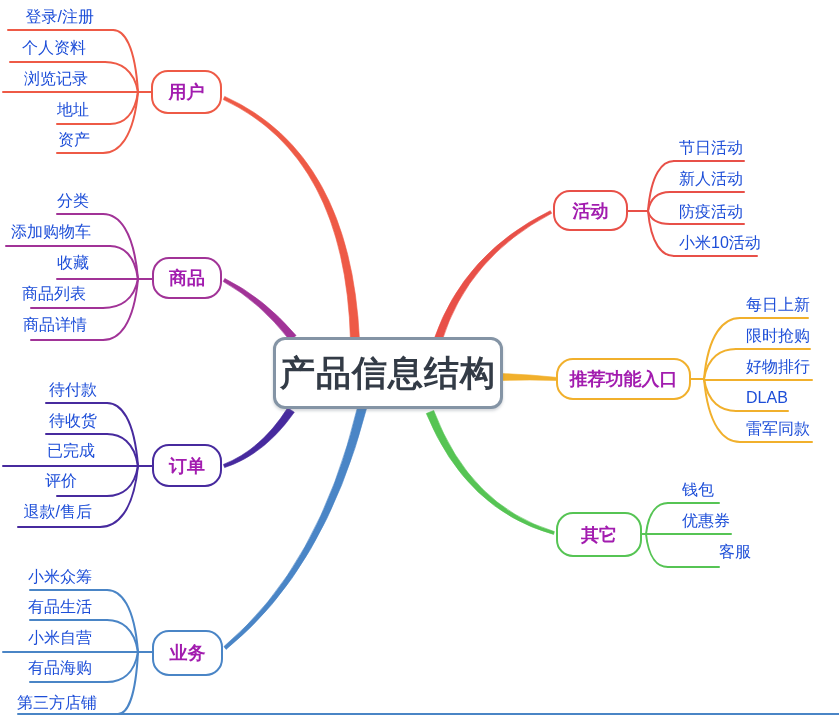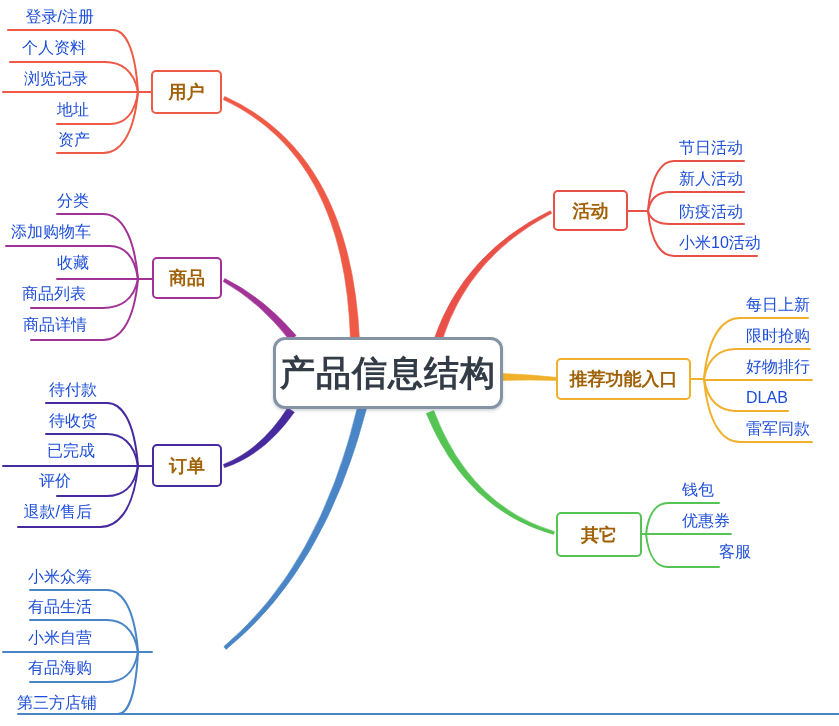--- a/index.html
+++ b/index.html
@@ -3,23 +3,23 @@
 <meta charset="utf-8">
 <style>
   html,body{margin:0;padding:0;background:#ffffff;}
   #stage{
     position:relative;width:839px;height:726px;background:#ffffff;overflow:hidden;
     font-family:"Liberation Sans","DejaVu Sans",sans-serif;
   }
   #connector-layer{position:absolute;left:0;top:0;}
   .node{
     position:absolute;box-sizing:border-box;background:#ffffff;
-    border:2px solid #888;border-radius:5px;
+    border:2px solid #888;border-radius:17px;
     display:flex;align-items:center;justify-content:center;
-    font-weight:bold;font-size:18px;color:#a16207;white-space:nowrap;
+    font-weight:bold;font-size:18px;color:#a21caf;white-space:nowrap;
   }
   #center-node{
     border-width:3px;border-radius:12px;font-size:35px;color:#333b46;
     letter-spacing:1px;box-shadow:0 2px 3px rgba(100,110,125,.28);
     z-index:5;
   }
   .leaf{
     position:absolute;font-size:16px;color:#1d4ed8;white-space:nowrap;line-height:1;
   }
   .leaf.left{transform:translate(-100%,-50%);}
@@ -112,28 +112,29 @@
     <div class="node" style="left: 151px; top: 70px; width: 71px; height: 44px; border-color: rgb(238, 90, 70);">用户</div>
     <div class="leaf left" style="left: 89px; top: 201px;">分类</div>
     <div class="leaf left" style="left: 91px; top: 232px;">添加购物车</div>
     <div class="leaf left" style="left: 89px; top: 263px; padding-left: 44px;">收藏</div>
     <div class="leaf left" style="left: 86px; top: 294px;">商品列表</div>
     <div class="leaf left" style="left: 87px; top: 325px;">商品详情</div>
     <div class="node" style="left: 152px; top: 257px; width: 70px; height: 42px; border-color: rgb(161, 51, 151);">商品</div>
     <div class="leaf left" style="left: 97px; top: 390px;">待付款</div>
     <div class="leaf left" style="left: 97px; top: 421px;">待收货</div>
     <div class="leaf left" style="left: 95px; top: 451px;">已完成</div>
-    <div class="leaf left" style="left: 71px; top: 481px;">评价</div>
+    <div class="leaf left" style="left: 77px; top: 481px;">评价</div>
     <div class="leaf left" style="left: 92px; top: 512px;">退款/售后</div>
     <div class="node" style="left: 152px; top: 444px; width: 70px; height: 43px; border-color: rgb(71, 42, 158);">订单</div>
     <div class="leaf left" style="left: 92px; top: 577px;">小米众筹</div>
     <div class="leaf left" style="left: 92px; top: 607px;">有品生活</div>
     <div class="leaf left" style="left: 92px; top: 638px;">小米自营</div>
     <div class="leaf left" style="left: 92px; top: 668px;">有品海购</div>
     <div class="leaf left" style="left: 97px; top: 703px;">第三方店铺</div>
+    <div class="node" style="left: 152px; top: 630px; width: 71px; height: 46px; border-color: rgb(74, 133, 198);">业务</div>
     <div class="leaf right" style="left: 679px; top: 148px;">节日活动</div>
     <div class="leaf right" style="left: 679px; top: 179px;">新人活动</div>
     <div class="leaf right" style="left: 679px; top: 212px;">防疫活动</div>
     <div class="leaf right" style="left: 679px; top: 243px;">小米10活动</div>
     <div class="node" style="left: 553px; top: 190px; width: 75px; height: 41px; border-color: rgb(232, 80, 72);">活动</div>
     <div class="leaf right" style="left: 746px; top: 305px;">每日上新</div>
     <div class="leaf right" style="left: 746px; top: 336px;">限时抢购</div>
     <div class="leaf right" style="left: 746px; top: 367px;">好物排行</div>
     <div class="leaf right" style="left: 746px; top: 398px;">DLAB</div>
     <div class="leaf right" style="left: 746px; top: 429px;">雷军同款</div>

